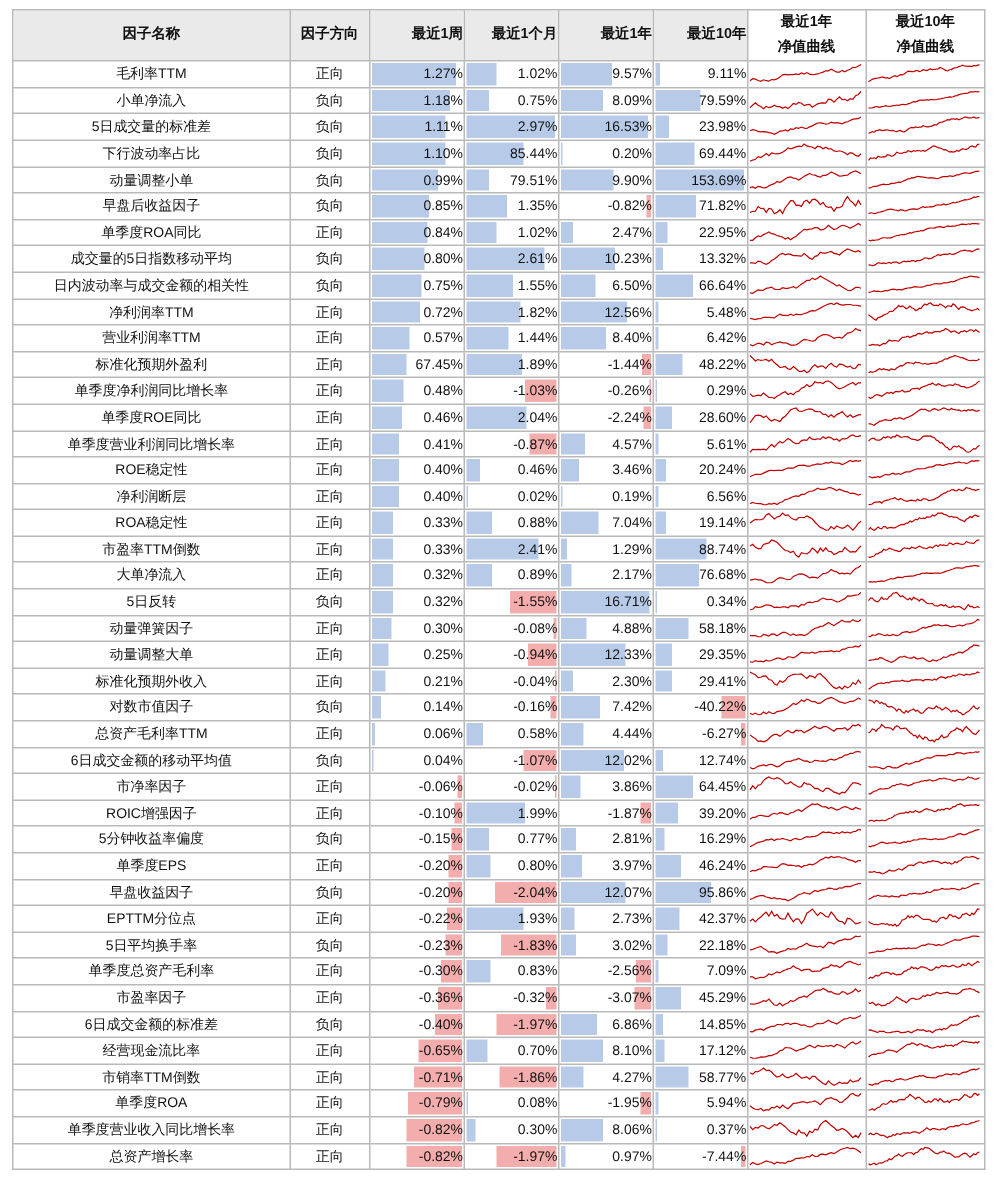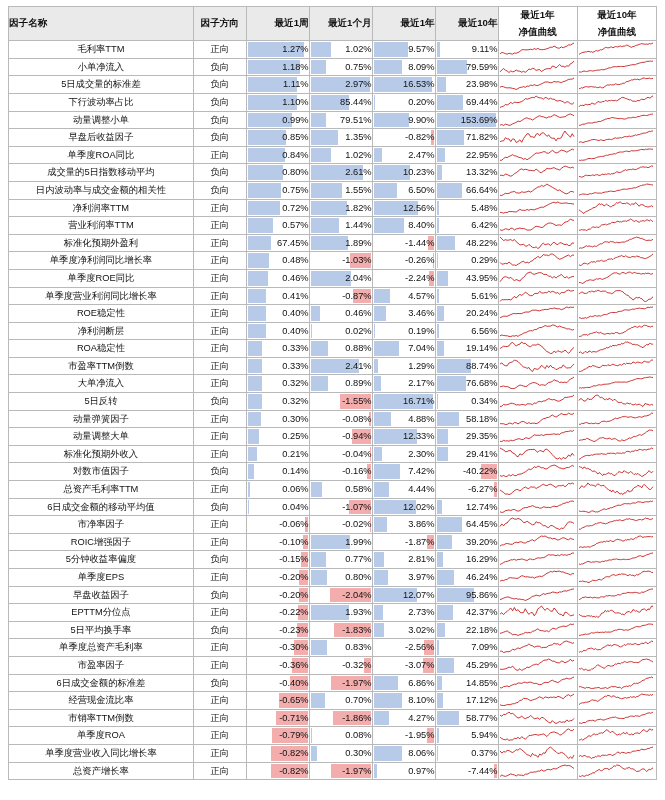--- a/index.html
+++ b/index.html
@@ -43,21 +43,21 @@
   }
   thead th {
     background: #eaeaea;
     font-weight: bold;
     text-align: center;
     font-size: 9.6px;
     height: 30px;
     line-height: 13px;
     color: #111;
   }
-  .c-name { width: 182px; text-align: left; }
+  .c-name { width: 182px; text-align: center; }
   .c-dir  { width: 52px;  text-align: center; }
   .c-num  { width: 62px;  text-align: right; padding-right: 3px; position: relative; }
   .c-spark{ width: 78px;  padding: 0; background: #fff; }
   td.c-name { text-align: center; color: #111; }
   td.c-dir  { color: #111; }
   td.c-num  { color: #111; }
   .bar {
     position: absolute;
     top: 1px;
     bottom: 1px;
@@ -376,21 +376,21 @@
               </svg>
             </span>
           </td>
         </tr>
         <tr>
           <td class="c-name">单季度ROE同比</td>
           <td class="c-dir">正向</td>
           <td class="c-num"><span class="bar pos" style="width:33.2%"></span><span class="val">0.46%</span></td>
           <td class="c-num"><span class="bar pos" style="width:65.9%"></span><span class="val">2.04%</span></td>
           <td class="c-num"><span class="bar neg" style="width:7.3%"></span><span class="val">-2.24%</span></td>
-          <td class="c-num"><span class="bar pos" style="width:17.9%"></span><span class="val">43.95%</span></td>
+          <td class="c-num"><span class="bar pos" style="width:17.9%"></span><span class="val">28.60%</span></td>
           <td class="c-spark">
             <span class="sparkwrap">
               <svg class="spark" width="76" height="15" viewBox="0 0 76 15">
                 <path d="M1.0 11.8 L2.8 9.4 L4.6 7.1 L6.4 6.8 L8.2 7.1 L10.0 8.3 L11.8 7.3 L13.6 9.3 L15.4 10.7 L17.2 9.6 L19.0 10.2 L20.9 11.1 L22.7 8.7 L24.5 7.5 L26.3 5.4 L28.1 3.2 L29.9 2.5 L31.7 2.0 L33.5 4.0 L35.3 4.3 L37.1 3.7 L38.9 3.0 L40.7 2.6 L42.5 2.9 L44.3 4.2 L46.1 4.4 L47.9 4.5 L49.7 6.3 L51.5 6.2 L53.3 7.9 L55.1 6.5 L57.0 8.1 L58.8 6.4 L60.6 5.6 L62.4 4.4 L64.2 6.4 L66.0 8.0 L67.8 6.6 L69.6 8.2 L71.4 7.4 L73.2 6.6 L75.0 6.4" fill="none" stroke="#c00000" stroke-width="0.8"></path>
               </svg>
             </span>
           </td>
           <td class="c-spark">
             <span class="sparkwrap">
               <svg class="spark" width="76" height="15" viewBox="0 0 76 15">

